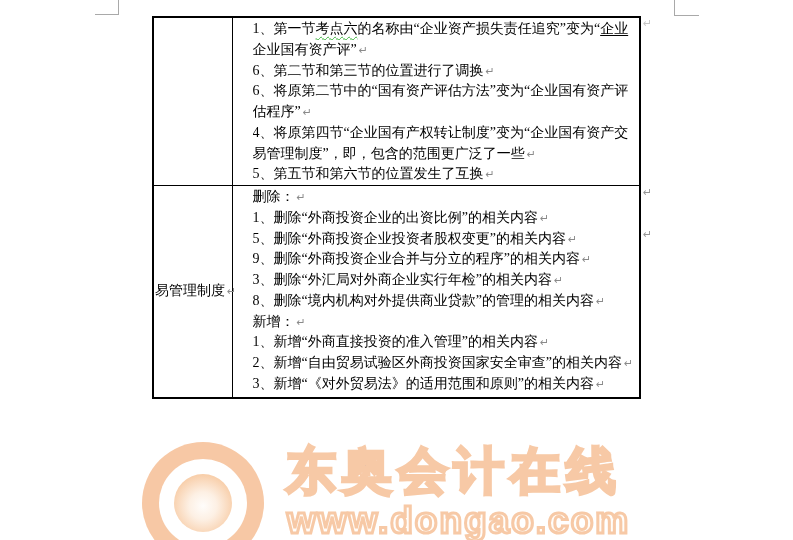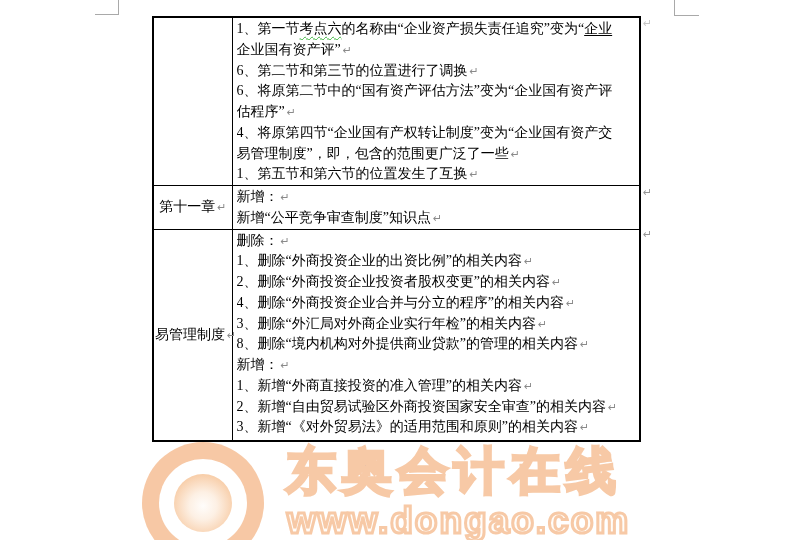--- a/index.html
+++ b/index.html
@@ -29,21 +29,21 @@
     font-size:37px;letter-spacing:2px;color:#fffdfa;
     -webkit-text-stroke:3px #f7c9a6;white-space:nowrap;}
   
   table.rev{position:absolute;left:152px;top:16px;z-index:1;
     border-collapse:collapse;table-layout:fixed;width:489px;
     border:2px solid #000;background:transparent;}
   table.rev td{border:1px solid #000;font-size:14px;color:#000;}
   col.c1{width:79px;} col.c2{width:408px;}
   tr.r1{height:166px;} tr.r2{height:42px;} tr.r3{height:212px;}
   td.label-cell{text-align:center;vertical-align:middle;white-space:nowrap;}
-  td.content-cell{vertical-align:top;padding:1px 2px 0 4px;}
+  td.content-cell{vertical-align:top;padding:1px 2px 0 20px;}
   .line{height:20.75px;line-height:20.75px;white-space:nowrap;overflow:hidden;}
   .seg-u{text-decoration:underline;text-underline-offset:2px;text-decoration-thickness:1px;}
   .seg-sq{text-decoration-line:underline;text-decoration-style:wavy;
     text-decoration-color:#3db43d;text-decoration-thickness:1px;text-underline-offset:3px;}
   .pmark{color:#8a8a8a;font-size:11px;font-family:"DejaVu Sans",sans-serif;margin-left:2px;}
   
   .row-end-mark{position:absolute;font-size:11px;font-family:"DejaVu Sans",sans-serif;z-index:1;}
   .rem1{left:643px;top:17px;color:#c6c6c6;}
   .rem2{left:643px;top:186px;color:#969696;}
   .rem3{left:643px;top:228px;color:#969696;}
@@ -71,37 +71,30 @@
       <tr class="r1">
         <td class="label-cell"></td>
         <td class="content-cell">
           <div class="line"><span>1、第一节</span><span class="seg-sq">考点六</span><span>的名称由“企业资产损失责任追究”变为“</span><span class="seg-u">企业</span></div>
           <div class="line"><span>企业国有资产评”</span><span class="pmark">↵</span></div>
           <div class="line"><span>6、第二节和第三节的位置进行了调换</span><span class="pmark">↵</span></div>
           <div class="line"><span>6、将原第二节中的“国有资产评估方法”变为“企业国有资产评</span></div>
           <div class="line"><span>估程序”</span><span class="pmark">↵</span></div>
           <div class="line"><span>4、将原第四节“企业国有产权转让制度”变为“企业国有资产交</span></div>
           <div class="line"><span>易管理制度”，即，包含的范围更广泛了一些</span><span class="pmark">↵</span></div>
-          <div class="line"><span>1、第五节和第六节的位置发生了互换</span><span class="pmark">↵</span></div>
-        </td>
-      </tr>
-      <tr class="r2">
-        <td class="label-cell"><span>第十一章</span><span class="pmark">↵</span></td>
-        <td class="content-cell">
-          <div class="line"><span>新增：</span><span class="pmark">↵</span></div>
-          <div class="line"><span>新增“公平竞争审查制度”知识点</span><span class="pmark">↵</span></div>
+          <div class="line"><span>5、第五节和第六节的位置发生了互换</span><span class="pmark">↵</span></div>
         </td>
       </tr>
       <tr class="r3">
         <td class="label-cell"><span>易管理制度</span><span class="pmark">↵</span></td>
         <td class="content-cell">
           <div class="line"><span>删除：</span><span class="pmark">↵</span></div>
           <div class="line"><span>1、删除“外商投资企业的出资比例”的相关内容</span><span class="pmark">↵</span></div>
-          <div class="line"><span>2、删除“外商投资企业投资者股权变更”的相关内容</span><span class="pmark">↵</span></div>
-          <div class="line"><span>4、删除“外商投资企业合并与分立的程序”的相关内容</span><span class="pmark">↵</span></div>
+          <div class="line"><span>5、删除“外商投资企业投资者股权变更”的相关内容</span><span class="pmark">↵</span></div>
+          <div class="line"><span>9、删除“外商投资企业合并与分立的程序”的相关内容</span><span class="pmark">↵</span></div>
           <div class="line"><span>3、删除“外汇局对外商企业实行年检”的相关内容</span><span class="pmark">↵</span></div>
           <div class="line"><span>8、删除“境内机构对外提供商业贷款”的管理的相关内容</span><span class="pmark">↵</span></div>
           <div class="line"><span>新增：</span><span class="pmark">↵</span></div>
           <div class="line"><span>1、新增“外商直接投资的准入管理”的相关内容</span><span class="pmark">↵</span></div>
           <div class="line"><span>2、新增“自由贸易试验区外商投资国家安全审查”的相关内容</span><span class="pmark">↵</span></div>
           <div class="line"><span>3、新增“《对外贸易法》的适用范围和原则”的相关内容</span><span class="pmark">↵</span></div>
         </td>
       </tr>
     </tbody>
 </table>

